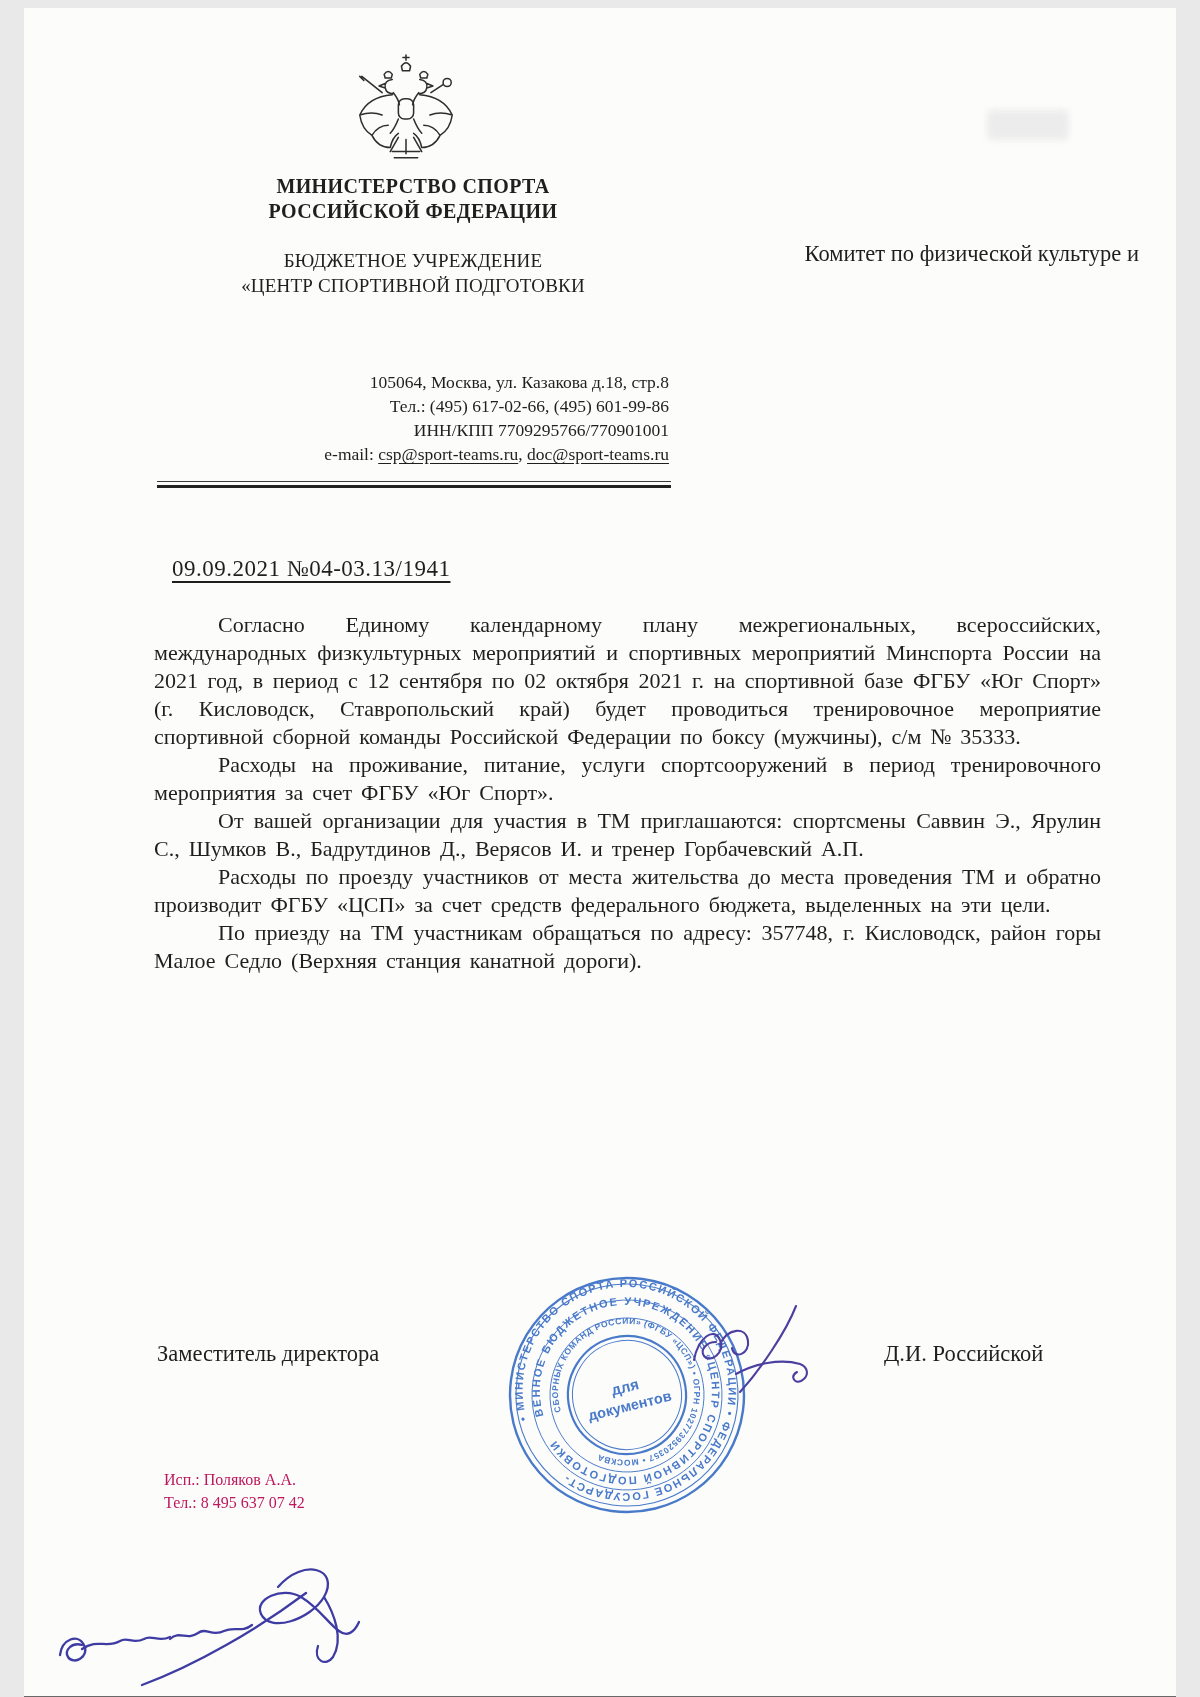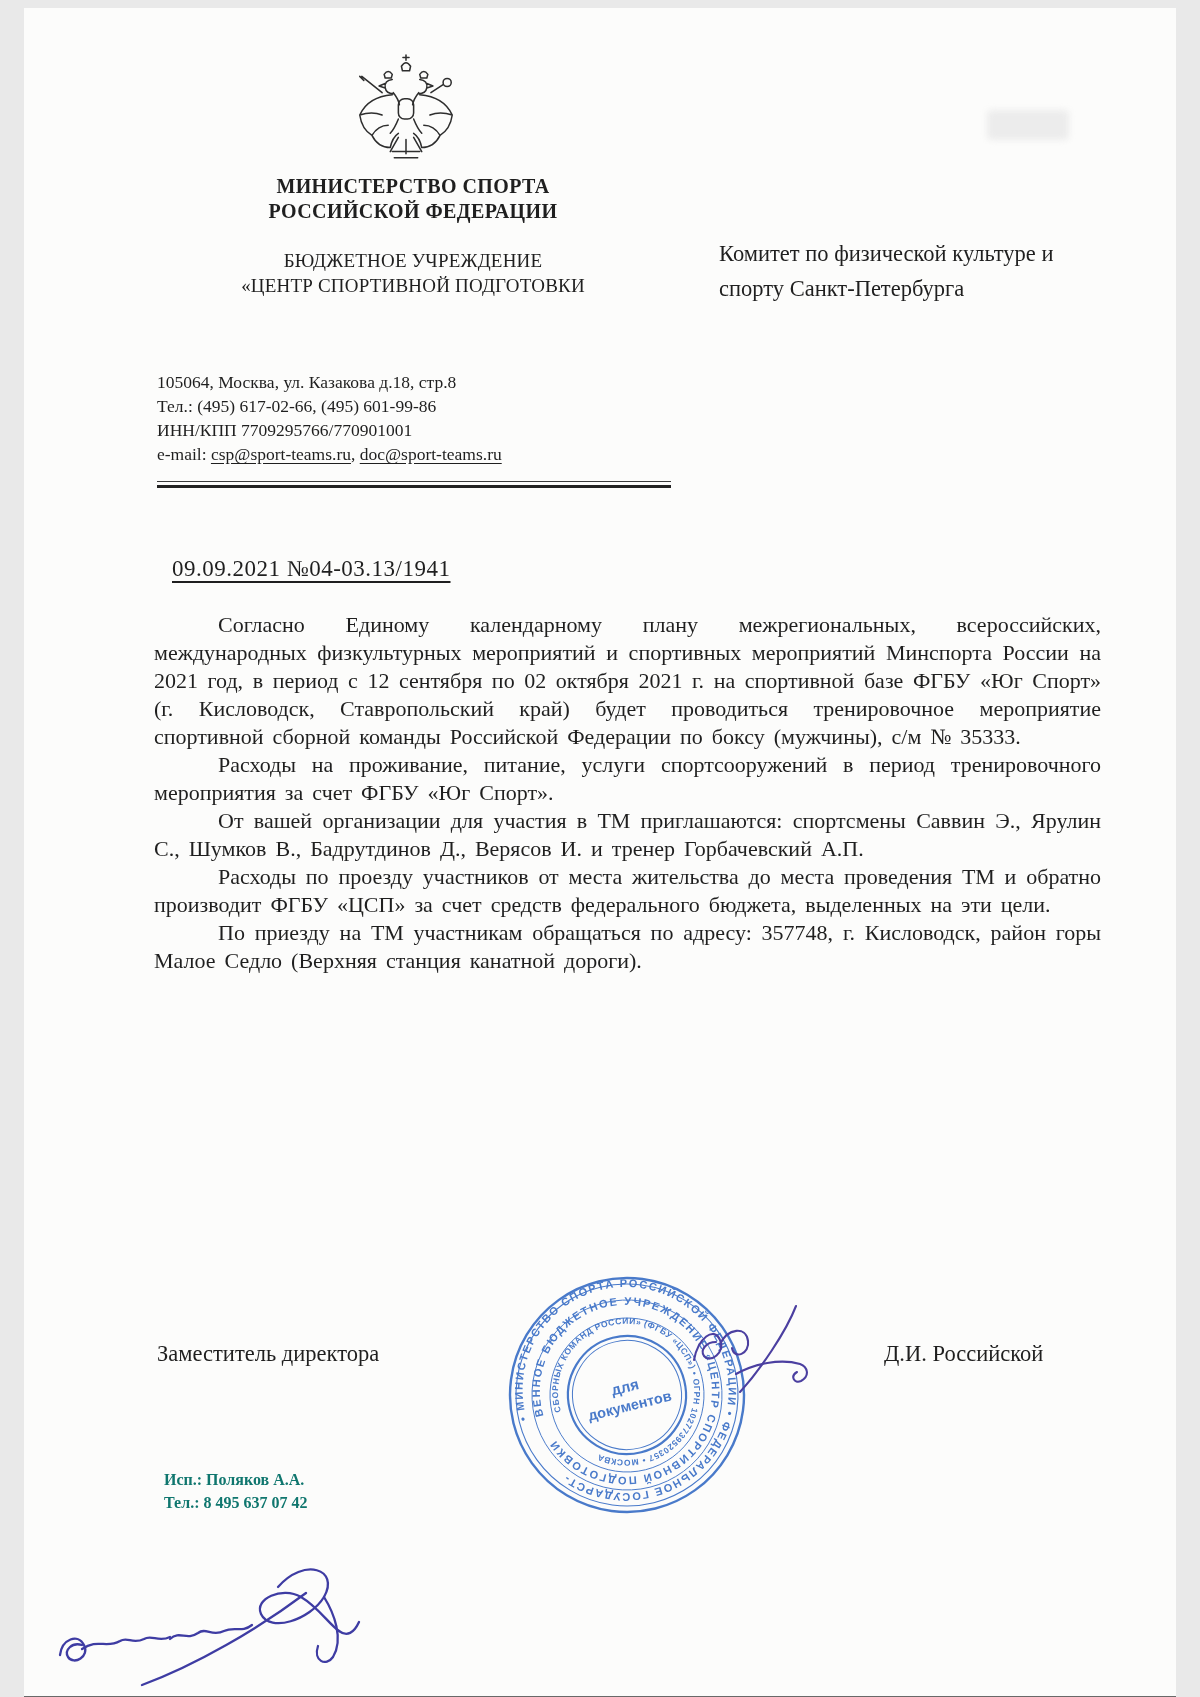--- a/index.html
+++ b/index.html
@@ -9,45 +9,45 @@
     font-family:"Liberation Serif", serif; color:#1f1f1f;
   }
   .abs { position:absolute; }
 
   
   .ministry { left:133px; top:166px; width:512px; text-align:center;
     font-size:20px; font-weight:bold; line-height:25px; letter-spacing:.4px; }
   .org { left:133px; top:240px; width:512px; text-align:center;
     font-size:19px; line-height:25px; letter-spacing:.2px; }
   .org .b { font-weight:normal; }
-  .contacts { left:133px; top:362px; width:512px; text-align:left;
+  .contacts { left:133px; top:362px; width:512px; text-align:right;
     font-size:17.5px; line-height:24px; }
   .contacts .link { text-decoration:underline; text-underline-offset:3px; }
   .rule { left:133px; top:473px; width:514px; height:3px;
     border-top:1.5px solid #3c3c3c; border-bottom:3px solid #222; }
 
   
-  .recipient { left:695px; top:228px; width:420px; text-align:left;
+  .recipient { left:695px; top:228px; width:420px; text-align:right;
     font-size:22.5px; line-height:35px; }
 
   
   .refline { left:148px; top:548px; font-size:23px; letter-spacing:.5px;
     text-decoration:underline; text-underline-offset:5px; }
 
   
   .bodytext { left:130px; top:603px; width:947px;
     font-size:22px; line-height:28px; text-align:justify; word-spacing:3.5px; }
   .bodytext p { margin:0; text-indent:64px; }
 
   
   .signoff-position { left:133px; top:1333px; font-size:22.5px;text-align:right; }
   .signoff-name { left:860px; top:1333px; font-size:22.5px; }
 
   
-  .executor { left:140px; top:1460px; font-size:16px; line-height:23px; color:#0f766e;font-weight:bold; }
+  .executor { left:140px; top:1460px; font-size:16px; line-height:23px; color:#be185d; }
 
   .bottom-bar { left:0; top:1688px; width:1200px; height:7px;
     background:linear-gradient(#6f6f6f,#141414); }
   .smudge { left:963px; top:102px; width:82px; height:30px;
     background:#ececec; filter:blur(3px); border-radius:5px; }
 
   .stamp-wrap { left:478px; top:1262px; width:250px; height:250px; opacity:.92; }
   .autograph-small { left:652px; top:1290px; }
   .autograph-big { left:22px; top:1545px; }
 </style>
@@ -94,21 +94,20 @@
     <div>105064, Москва, ул. Казакова д.18, стр.8</div>
     <div>Тел.: (495) 617-02-66, (495) 601-99-86</div>
     <div>ИНН/КПП 7709295766/770901001</div>
     <div><span>e-mail: </span><span class="link">csp@sport-teams.ru</span><span>, </span><span class="link">doc@sport-teams.ru</span></div>
   </div>
 
   <div class="abs rule"></div>
 
   <div class="abs recipient">
     <div>Комитет по физической культуре и</div>
-    <div>спорту Санкт-Петербурга</div>
   </div>
 
   <div class="abs refline">09.09.2021 №04-03.13/1941</div>
 
   <div class="abs bodytext">
     <p>Согласно Единому календарному плану межрегиональных, всероссийских, международных физкультурных мероприятий и спортивных мероприятий Минспорта России на 2021 год, в период с 12 сентября по 02 октября 2021 г. на спортивной базе ФГБУ «Юг Спорт» (г. Кисловодск, Ставропольский край) будет проводиться тренировочное мероприятие спортивной сборной команды Российской Федерации по боксу (мужчины), с/м № 35333.</p>
     <p>Расходы на проживание, питание, услуги спортсооружений в период тренировочного мероприятия за счет ФГБУ «Юг Спорт».</p>
     <p>От вашей организации для участия в ТМ приглашаются: спортсмены Саввин Э., Ярулин С., Шумков В., Бадрутдинов Д., Верясов И. и тренер Горбачевский А.П.</p>
     <p>Расходы по проезду участников от места жительства до места проведения ТМ и обратно производит ФГБУ «ЦСП» за счет средств федерального бюджета, выделенных на эти цели.</p>
     <p>По приезду на ТМ участникам обращаться по адресу: 357748, г. Кисловодск, район горы Малое Седло (Верхняя станция канатной дороги).</p>

